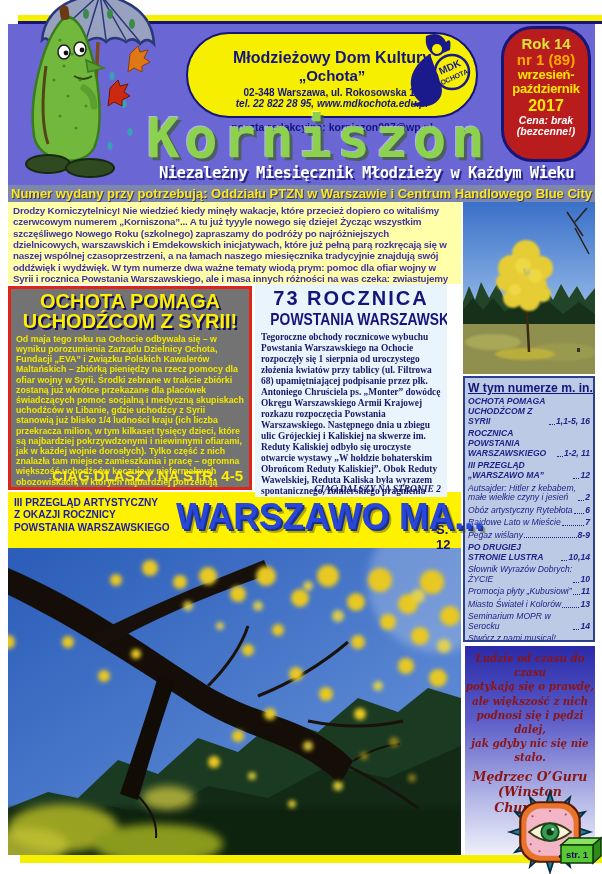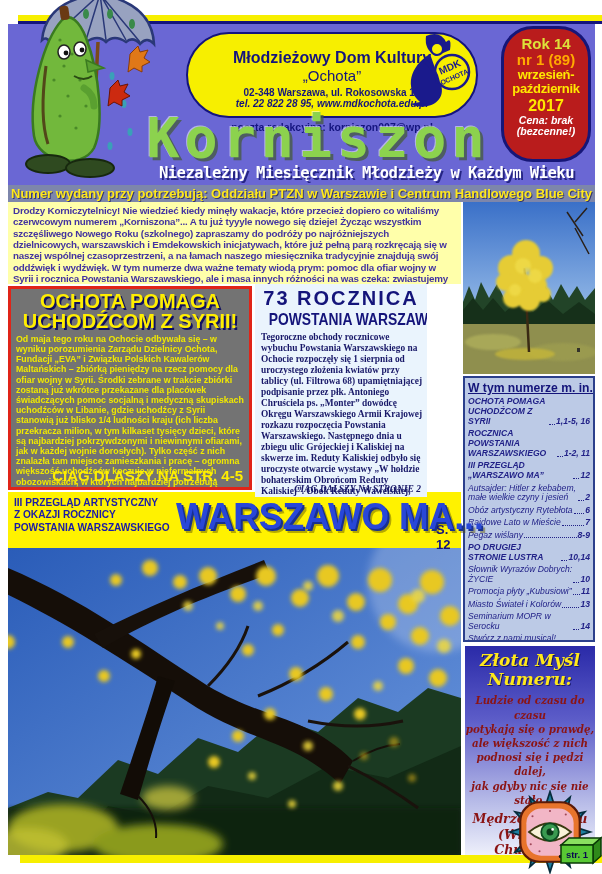--- a/index.html
+++ b/index.html
@@ -8,21 +8,21 @@
   
   .top-yellow-strip{position:absolute;left:18px;right:0;top:15px;height:6px;background:#f7ef00;}
   .top-navy-line{position:absolute;left:18px;right:0;top:21px;height:3px;background:#14147e;}
   .bottom-yellow-bar{position:absolute;left:20px;right:0;top:855px;height:8px;background:#f7ef00;}
 
   
   .masthead{position:absolute;left:8px;right:7px;top:24px;height:161px;background:#6a67d4;}
   .org-box{position:absolute;left:178px;top:8px;width:292px;height:86px;background:#f7ef00;
            border:2px solid #14147e;border-radius:44px;text-align:center;color:#14147e;padding-top:15px;box-sizing:border-box;}
   .org-line1{font-weight:bold;font-size:16px;}
-  .org-line2{font-weight:normal;font-size:15px;}
+  .org-line2{font-weight:bold;font-size:15px;}
   .org-addr{font-size:10px;font-weight:bold;margin-top:3px;}
   .org-tel{font-size:10px;font-style:italic;font-weight:bold;}
   .org-mail{font-size:10.5px;font-weight:bold;margin-top:12px;}
   .mermaid{position:absolute;left:392px;top:6px;}
   .issue-capsule{position:absolute;right:4px;top:2px;width:90px;height:136px;background:#b91c1c;
                  border:3px solid #161678;border-radius:32px;text-align:center;padding-top:7px;box-sizing:border-box;line-height:1.08;}
   .iss-rok{color:#dde23a;font-weight:bold;font-size:15px;}
   .iss-nr{color:#ffaa00;font-weight:bold;font-size:15px;}
   .iss-m1,.iss-m2{color:#ffe800;font-weight:bold;font-size:13px;letter-spacing:-0.3px;}
   .iss-year{color:#ffe800;font-weight:bold;font-size:16px;margin-top:1px;}
@@ -45,21 +45,21 @@
 
   .photo-tr{position:absolute;left:463px;top:202px;width:132px;height:172px;}
 
   .syria{position:absolute;left:8px;top:286px;width:244px;height:204px;background:#737373;
          border:3px solid #e02418;box-sizing:border-box;overflow:hidden;}
   .syria h2{margin:2px 0 2px 0;text-align:center;color:#ffee00;font-size:20px;line-height:1.02;
             text-shadow:2px 2px 0 #101060;}
   .syria .body{margin:0;padding:0 5px 14px 5px;color:#f0e800;font-weight:bold;font-size:8.8px;line-height:1.16;}
   .syria .cont{position:absolute;right:6px;bottom:3px;color:#ffee00;font-weight:bold;font-size:15px;}
 
-  .powstanie{position:absolute;left:255px;top:284px;width:172px;height:213px;background:#eaf4fd;
+  .powstanie{position:absolute;left:255px;top:284px;width:192px;height:213px;background:#eaf4fd;
              box-sizing:border-box;overflow:hidden;z-index:3;}
   .powstanie h2{margin:3px 0 0 0;text-align:center;color:#14147a;}
   .pw-t1{display:block;font-size:20px;letter-spacing:2px;}
   .pw-t2{display:block;font-size:16.5px;transform:scaleX(0.84);transform-origin:center;white-space:nowrap;}
   .powstanie .body{margin:3px 0 0 0;padding:0 5px 14px 6px;color:#181868;
              font-family:"Liberation Serif",serif;font-weight:bold;font-size:9.4px;line-height:1.17;}
   .powstanie .cont{position:absolute;right:6px;bottom:3px;color:#181868;font-family:"Liberation Serif",serif;
              font-weight:bold;font-style:italic;font-size:9.5px;}
 
   .toc{position:absolute;left:463px;top:376px;width:132px;height:266px;background:#bccae6;
@@ -406,24 +406,20 @@
         <circle cx="284" cy="258" r="4"></circle>
     </g>
     <g fill="#b89a14" opacity=".7" filter="url(#b2)">
       <circle cx="386" cy="196" r="5"></circle>
         <circle cx="356" cy="210" r="4"></circle>
         <circle cx="404" cy="232" r="4"></circle>
     </g>
   </svg>
 
   <aside class="quote-box">
-    <div class="quote-head">
-      <span>Złota Myśl</span><br>
-      <span>Numeru:</span>
-    </div>
     <div class="quote-text">
       <div>Ludzie od czasu do czasu</div>
       <div>potykają się o prawdę,</div>
       <div>ale większość z nich</div>
       <div>podnosi się i pędzi dalej,</div>
       <div>jak gdyby nic się nie stało.</div>
     </div>
     <div class="quote-attr">
       <span>Mędrzec O’Guru</span><br>
       <span>(Winston Churchill)</span>

